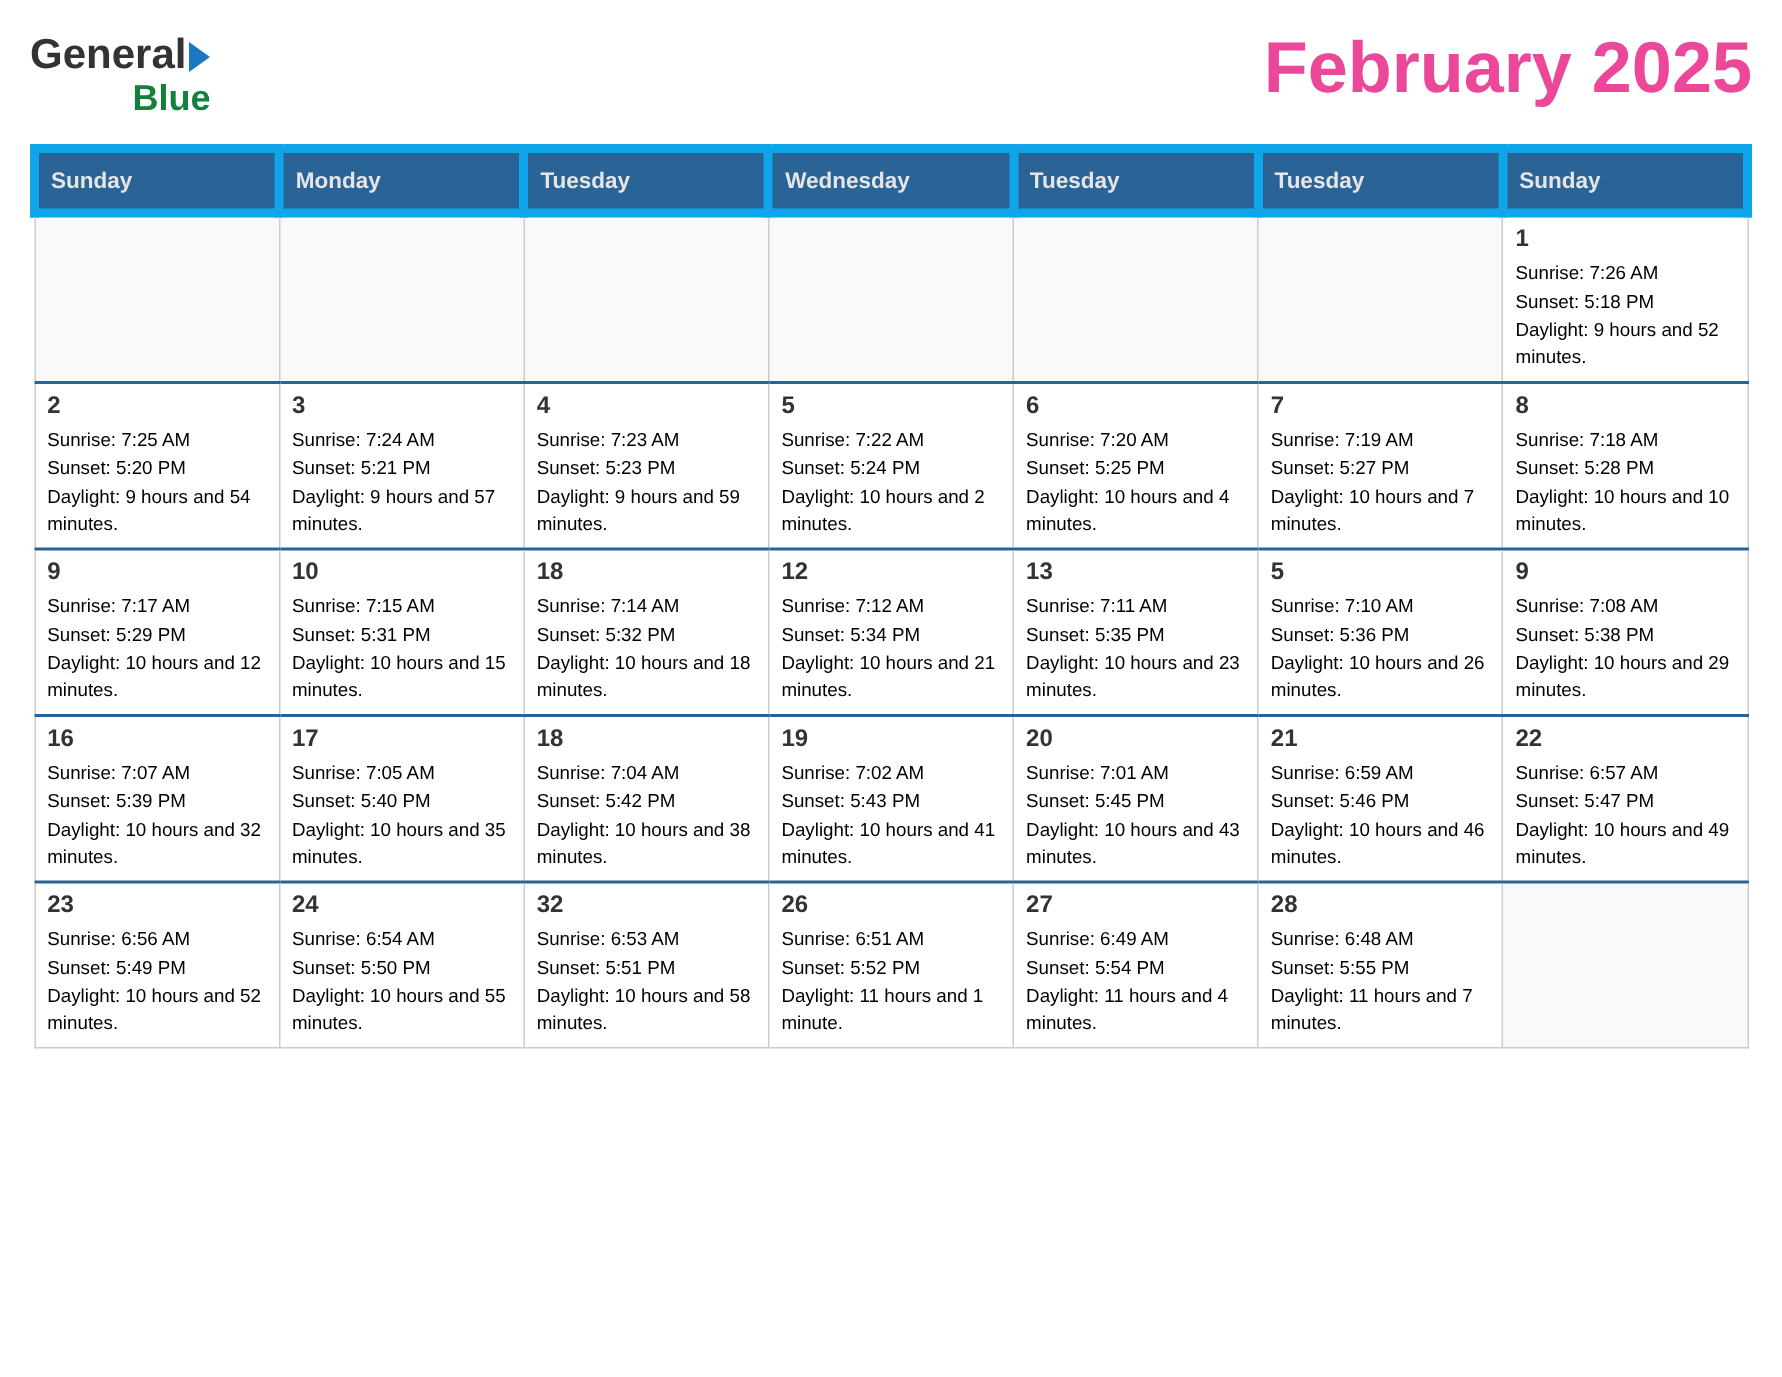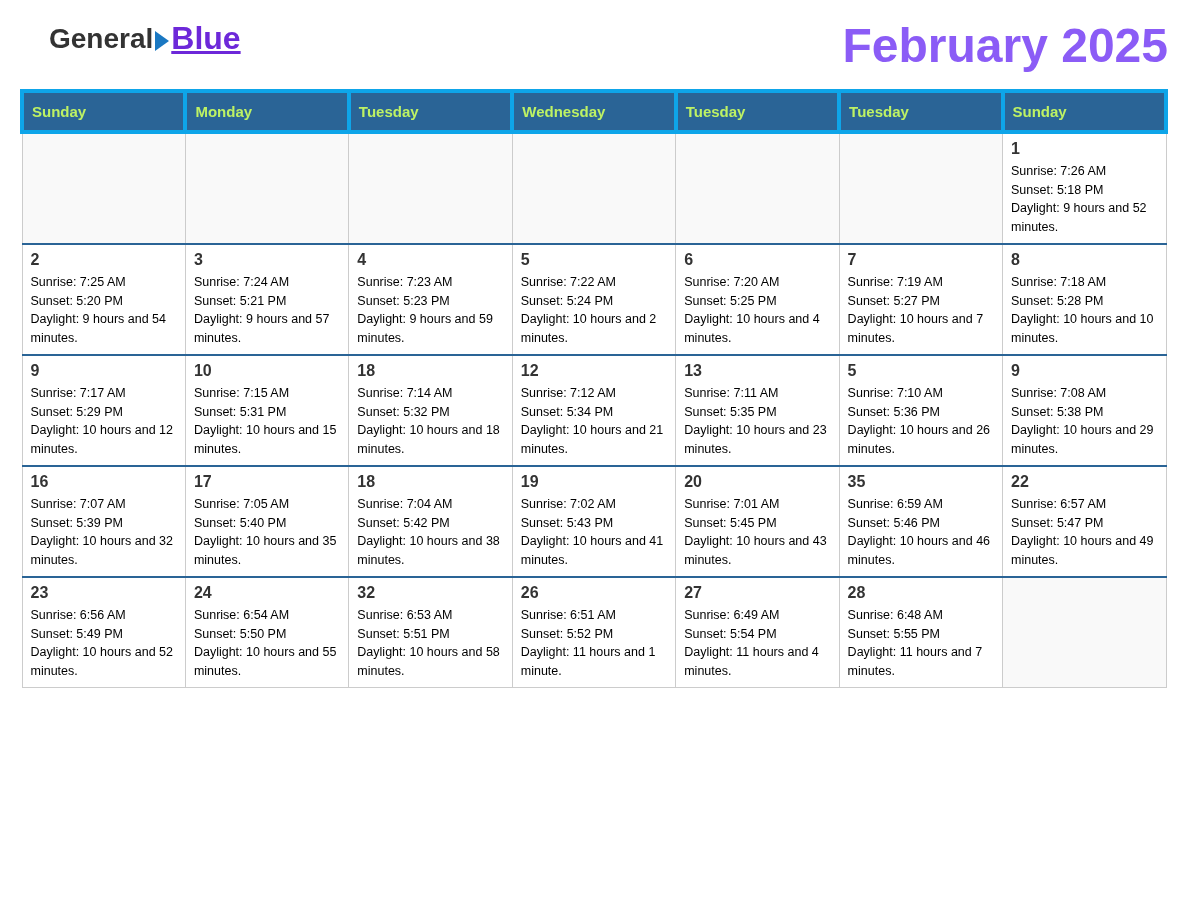--- a/index.html
+++ b/index.html
@@ -25,61 +25,60 @@
       width: 0;
       height: 0;
       border-left: 14px solid #1a78c2;
       border-top: 10px solid transparent;
       border-bottom: 10px solid transparent;
       margin-left: 2px;
       margin-top: 4px;
     }
     .logo-wrapper {
       display: flex;
-      align-items: center;
-      margin-left: 29px;
+      flex-direction: column;
+      align-items: flex-end;
     }
     .logo-top {
       display: flex;
       align-items: center;
     }
     .logo-bottom {
-      font-size: 32px;
-      font-weight: bold;
-      color: #6d28d9;
+      font-size: 24px;
+      font-weight: bold;
+      color: #15803d;
       margin-left: 2px;
-      text-decoration: underline;
     }
     .title-section {
       text-align: right;
     }
     .month-title {
       font-size: 48px;
       font-weight: bold;
-      color: #8b5cf6;
+      color: #ec4899;
       line-height: 1.1;
       text-align: right;
     }
     .location {
       font-size: 20px;
       color: #444;
       margin-top: 4px;
     }
     .calendar {
       width: 100%;
       border-collapse: collapse;
     }
     .calendar th {
       background: #2a6496;
-      color: #bef264;
+      color: #e5e5e5;
       font-size: 15px;
       font-weight: bold;
       padding: 10px 8px;
       text-align: left;
-      border: 4px solid #0ea5e9;
+      border: 6px solid #0ea5e9;
     }
     .calendar td {
       border: 1px solid #ccc;
       vertical-align: top;
       padding: 6px 8px;
       width: calc(100% / 7);
       font-size: 13px;
       color: #333;
       min-height: 110px;
       height: 110px;
@@ -218,21 +217,21 @@
         </td>
         <td>
           <span class="day-number">19</span>
           <div class="day-info">Sunrise: 7:02 AM<br>Sunset: 5:43 PM<br>Daylight: 10 hours and 41 minutes.</div>
         </td>
         <td>
           <span class="day-number">20</span>
           <div class="day-info">Sunrise: 7:01 AM<br>Sunset: 5:45 PM<br>Daylight: 10 hours and 43 minutes.</div>
         </td>
         <td>
-          <span class="day-number">35</span>
+          <span class="day-number">21</span>
           <div class="day-info">Sunrise: 6:59 AM<br>Sunset: 5:46 PM<br>Daylight: 10 hours and 46 minutes.</div>
         </td>
         <td>
           <span class="day-number">22</span>
           <div class="day-info">Sunrise: 6:57 AM<br>Sunset: 5:47 PM<br>Daylight: 10 hours and 49 minutes.</div>
         </td>
       </tr>
       <tr class="week-row">
         <td>
           <span class="day-number">23</span>

